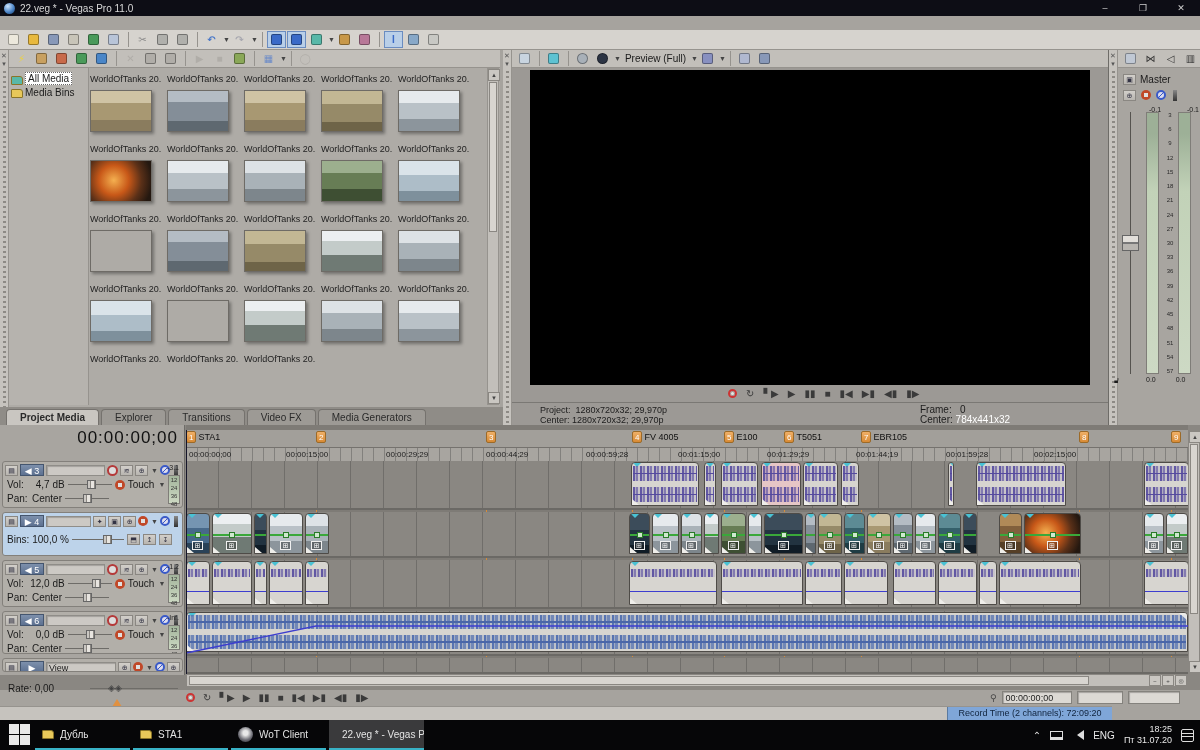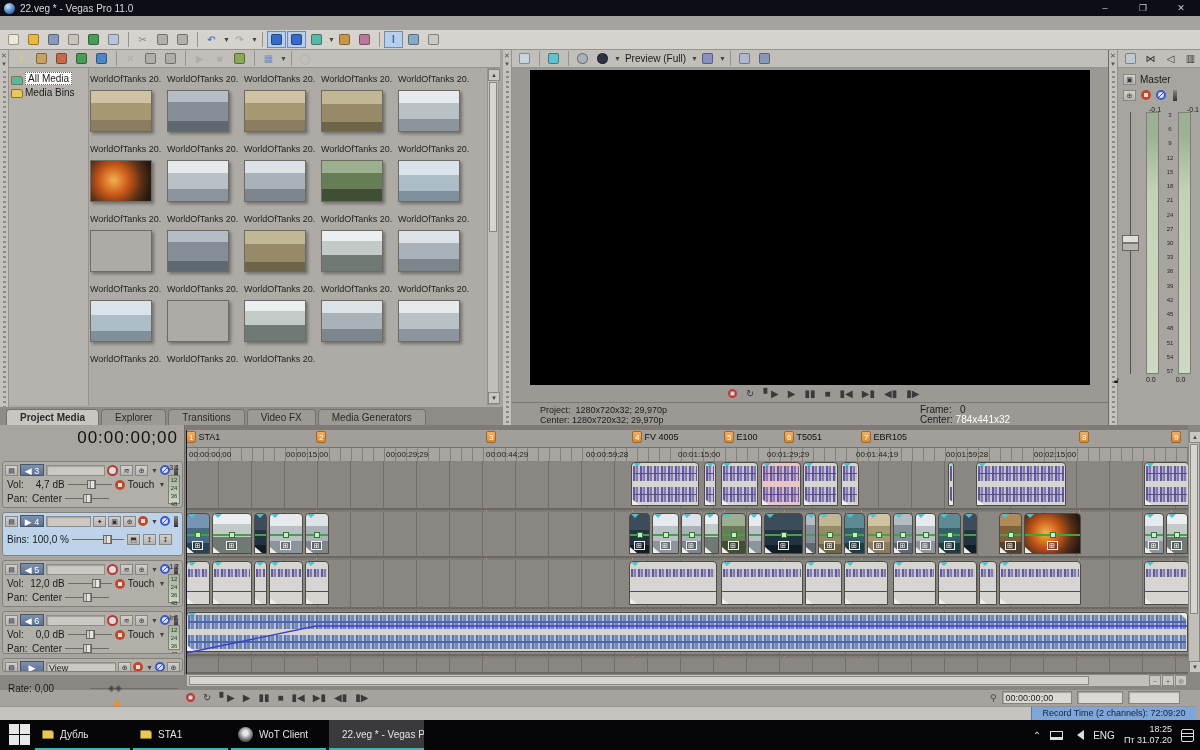--- a/index.html
+++ b/index.html
@@ -109,21 +109,21 @@
 .v-mountain{background:linear-gradient(#b6c3ce 0 30%,#8295a3 30% 68%,#58płyn 68%),linear-gradient(#b6c3ce 0 30%,#8295a3 30% 68%,#586874 68%)}
 .v-winter{background:linear-gradient(#dde2e6 0 30%,#a9b2b8 30% 70%,#7d868c 70%)}
 .v-night{background:linear-gradient(#3c4c5a 0 40%,#223340 40% 80%,#101c26 80%)}
 .v-teal{background:linear-gradient(#5d8b94 0 35%,#35606a 35% 75%,#1e3c44 75%)}
 .v-brown{background:linear-gradient(#b08a58 0 30%,#81603c 30% 72%,#563f26 72%)}
 .v-blue{background:linear-gradient(#7595b2 0 35%,#47698a 35% 75%,#2a4258 75%)}
 
 #hscroll{left:186px;top:674px;width:1002px;height:13px;background:#c2bfba;border:1px solid #8a8782}
 #tl-transport{left:186px;top:690px;height:15px;display:flex;align-items:center;gap:8px;font-size:10px;color:#3a3a3a}
 .tcfld{height:13px;background:#dcd9d4;border:1px solid #84827d;box-shadow:inset 1px 1px 1px rgba(0,0,0,.25);font-size:9px;line-height:12px;padding:0 3px;color:#222}
-#statusbar{left:0;top:706px;width:1196px;height:14px;background:#c6c3be;border-top:1px solid #96938e}
+#statusbar{left:0;top:706px;width:1112px;height:14px;background:#c6c3be;border-top:1px solid #96938e}
 #rectime{position:absolute;right:0;top:0;width:165px;height:13px;background:#7fa6d8;font-size:9px;line-height:13px;text-align:center;color:#10233c;border-left:1px solid #5a7aa0}
 
 #taskbar{left:0;top:720px;width:1200px;height:30px;background:#060608;display:flex;align-items:center}
 #startbtn{width:24px;height:24px;margin-left:8px;display:grid;grid-template-columns:10px 10px;grid-template-rows:10px 10px;gap:1px;padding:1px}
 #startbtn div{background:#e8e8e8}
 .task{width:95px;height:30px;display:flex;align-items:center;gap:6px;padding-left:7px;border-bottom:2px solid #38b2c6;margin-left:3px;color:#e4e4e4;font-size:10px;white-space:nowrap;overflow:hidden}
 .task.active{background:#3a3a3c}
 .wot{width:15px;height:15px;border-radius:50%;background:radial-gradient(circle at 50% 40%,#e8e8e8 20%,#6a6a72 60%,#26262c);flex:none}
 #tray{position:absolute;right:6px;top:720px;height:30px;display:flex;align-items:center;gap:9px;color:#e8e8e8;font-size:10px}
 #clock{text-align:right;font-size:9px;line-height:11px}

